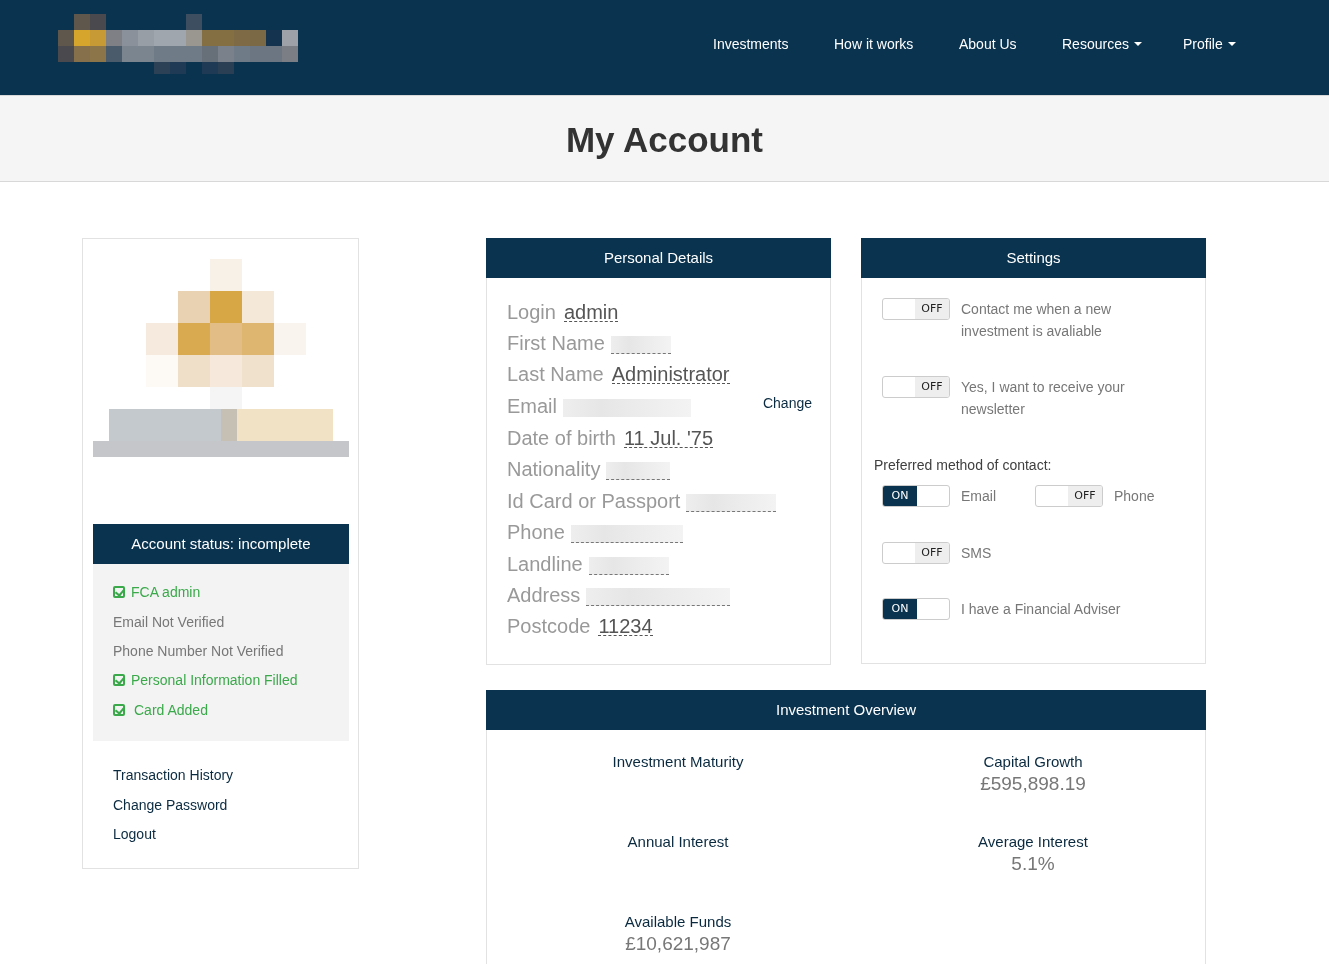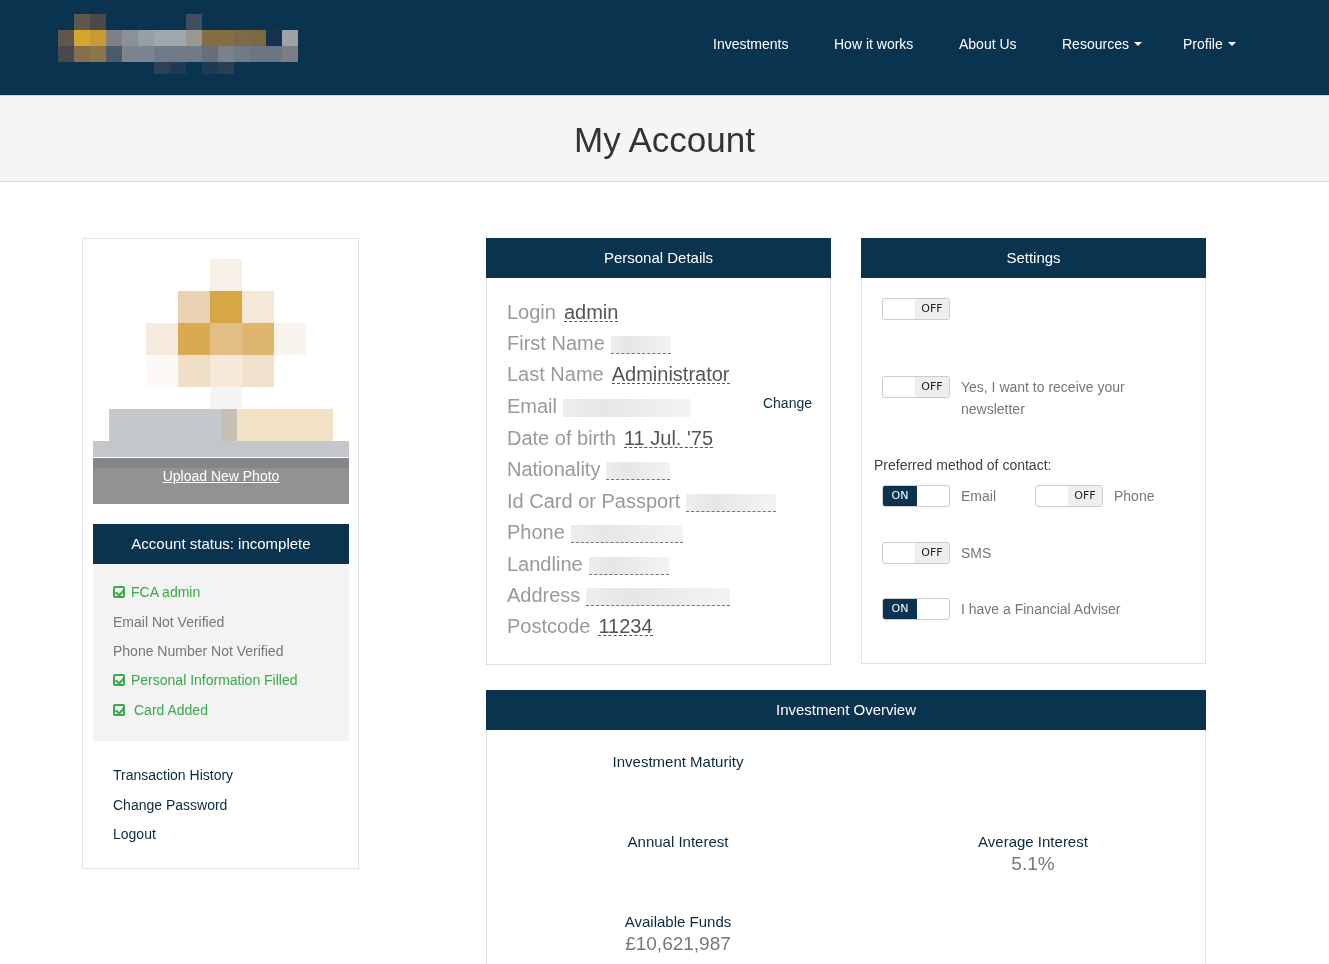--- a/index.html
+++ b/index.html
@@ -9,21 +9,21 @@
   
   .navbar { position: absolute; left: 0; top: 0; width: 1329px; height: 95px; background: #0a334f; }
   .logo { position: absolute; left: 58px; top: 14px; width: 240px; height: 60px; }
   .logo .px { position: absolute; width: 16px; height: 16px; }
   .nav { position: absolute; top: 36px; right: 0; height: 20px; }
   .nav-item { position: absolute; top: 0; color: #ffffff; font-size: 14px; white-space: nowrap; cursor: pointer; }
   .caret { display: inline-block; width: 0; height: 0; border-left: 4px solid transparent; border-right: 4px solid transparent; border-top: 4px solid #fff; vertical-align: middle; margin-left: 5px; margin-top: -2px; }
 
   
   .page-header { position: absolute; left: 0; top: 95px; width: 1329px; height: 87px; background: #f5f5f5; border-top: 1px solid #d8d8d8; border-bottom: 1px solid #d8d8d8; }
-  .page-title { position: absolute; left: 0; right: 0; top: 24px; text-align: center; font-size: 35px; color: #333; font-weight: 400; letter-spacing: 0px; }
+  .page-title { position: absolute; left: 0; right: 0; top: 24px; text-align: center; font-size: 35px; color: #333; font-weight: 700; letter-spacing: 0px; }
 
   
   .left-card { position: absolute; left: 82px; top: 238px; width: 277px; height: 631px; border: 1px solid #e2e2e2; background: #fff; }
   .photo { position: absolute; left: 10px; top: 20px; width: 256px; height: 246px; }
   .photo .px { position: absolute; width: 32px; height: 32px; }
   .upload-bar { position: absolute; left: 10px; top: 219px; width: 256px; height: 46px; background: #929292; }
   .upload-link { position: absolute; left: 0; right: 0; top: 10px; text-align: center; color: #fff; font-size: 14px; text-decoration: underline; cursor: pointer; }
 
   .status-head { position: absolute; left: 10px; top: 285px; width: 256px; height: 40px; background: #0a334f; color: #fff; font-size: 15px; text-align: center; line-height: 40px; }
   .status-body { position: absolute; left: 10px; top: 325px; width: 256px; height: 177px; background: #f3f3f3; }
@@ -125,24 +125,20 @@
     <div class="px" style="left:53px;top:96px;background:#fdfaf6"></div>
     <div class="px" style="left:85px;top:96px;background:#f0dfc8"></div>
     <div class="px" style="left:117px;top:96px;background:#f6e9dc"></div>
     <div class="px" style="left:149px;top:96px;background:#f0e1cd"></div>
     <div class="px" style="left:117px;top:128px;background:#f5f5f5"></div>
     <div style="position:absolute;left:16px;top:150px;width:112px;height:32px;background:#c4c9ce"></div>
     <div style="position:absolute;left:128px;top:150px;width:16px;height:32px;background:#c6bfb4"></div>
     <div style="position:absolute;left:144px;top:150px;width:96px;height:32px;background:#f1e1c5"></div>
     <div style="position:absolute;left:0;top:182px;width:256px;height:16px;background:#c4c6c9"></div>
   </div>
-  <div class="upload-bar">
-    <div style="position:absolute;left:0;top:0;width:256px;height:10px;background:#848789"></div>
-    <div class="upload-link">Upload New Photo</div>
-  </div>
 
   <div class="status-head">Account status: incomplete</div>
   <div class="status-body">
     <div class="status-item ok" style="top:20px"><span class="check"></span><span>FCA admin</span></div>
     <div class="status-item" style="top:50px"><span>Email Not Verified</span></div>
     <div class="status-item" style="top:79px"><span>Phone Number Not Verified</span></div>
     <div class="status-item ok" style="top:108px"><span class="check"></span><span>Personal Information Filled</span></div>
     <div class="status-item ok" style="top:138px"><span class="check" style="margin-right:9px"></span><span>Card Added</span></div>
   </div>
 
@@ -166,20 +162,24 @@
   <div class="pd-row" style="top:345px"><span>Address</span><span class="pd-blur" style="width:144px"></span></div>
   <div class="pd-row" style="top:376px"><span>Postcode</span><span class="pd-val">11234</span></div>
 </div>
 
 <div class="panel" style="left:861px;top:238px;width:345px;height:426px;padding-left:40px;">
   <div class="panel-head">Settings</div>
 
   <div class="toggle off" style="left:20px;top:59px">
       <span class="half">OFF</span>
     </div>
+  <div class="set-label" style="left:99px;top:59px">
+      <div>Contact me when a new</div>
+      <div>investment is avaliable</div>
+    </div>
 
   <div class="toggle off" style="left:20px;top:137px">
       <span class="half">OFF</span>
     </div>
   <div class="set-label" style="left:99px;top:137px">
       <div>Yes, I want to receive your</div>
       <div>newsletter</div>
     </div>
 
   <div class="set-label" style="left:12px;top:215px;color:#404040">Preferred method of contact:</div>
@@ -203,20 +203,24 @@
       <span class="half">ON</span>
     </div>
   <div class="set-label" style="left:99px;top:359px">I have a Financial Adviser</div>
 </div>
 
 <div class="panel" style="left:486px;top:690px;width:720px;height:290px;">
   <div class="panel-head">Investment Overview</div>
   <div class="inv-item" style="left:41px;top:62px">
     <div class="inv-label">Investment Maturity</div>
   </div>
+  <div class="inv-item" style="left:396px;top:62px">
+    <div class="inv-label">Capital Growth</div>
+    <div class="inv-value">£595,898.19</div>
+  </div>
   <div class="inv-item" style="left:41px;top:142px">
     <div class="inv-label">Annual Interest</div>
   </div>
   <div class="inv-item" style="left:396px;top:142px">
     <div class="inv-label">Average Interest</div>
     <div class="inv-value">5.1%</div>
   </div>
   <div class="inv-item" style="left:41px;top:222px">
     <div class="inv-label">Available Funds</div>
     <div class="inv-value">£10,621,987</div>

